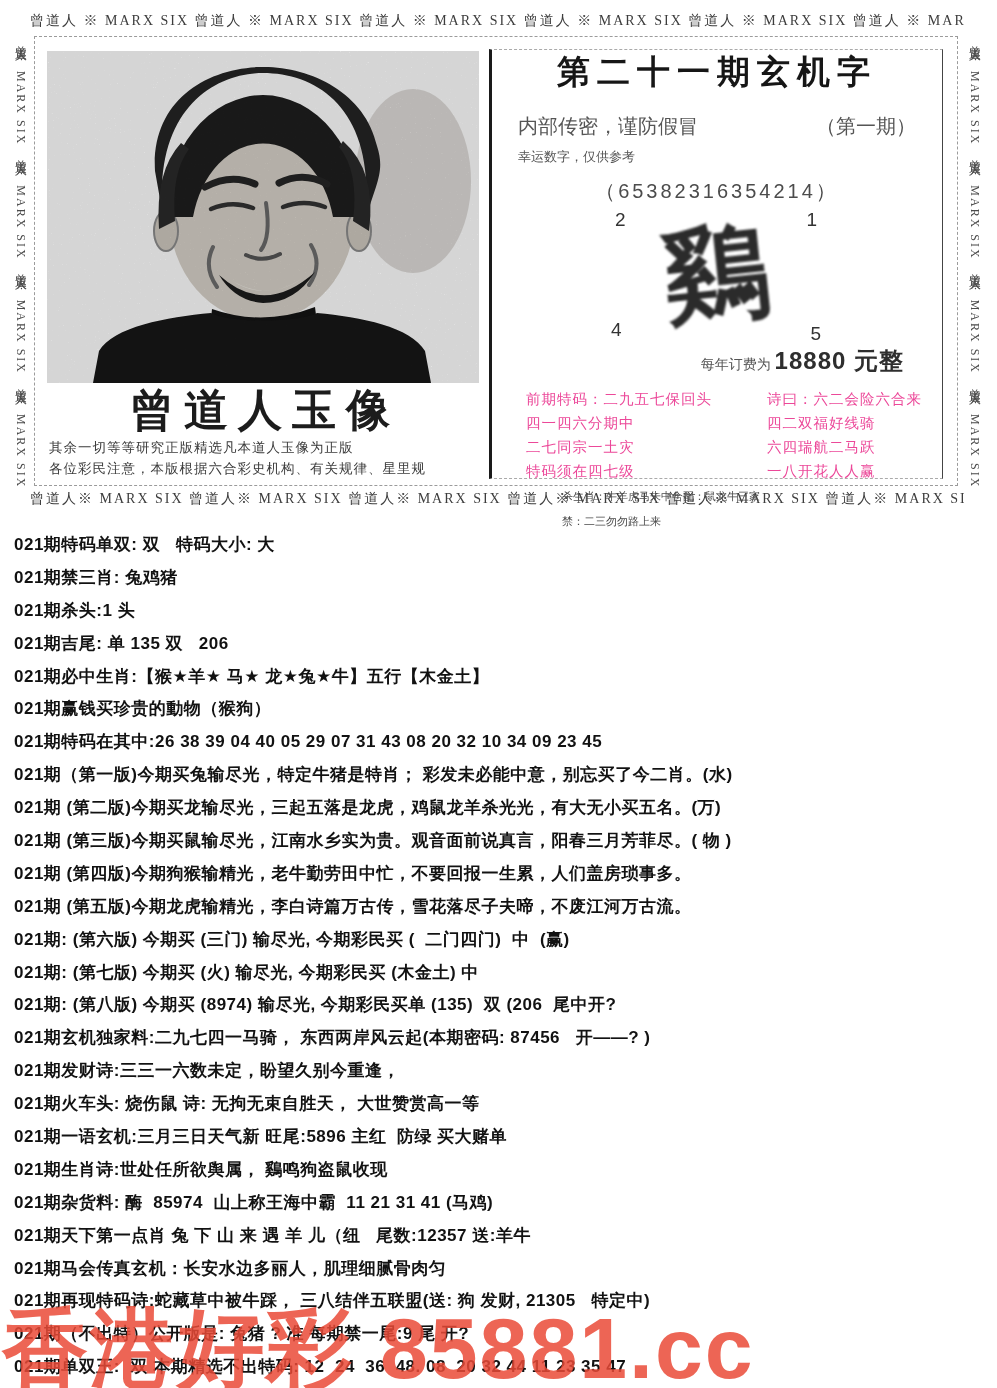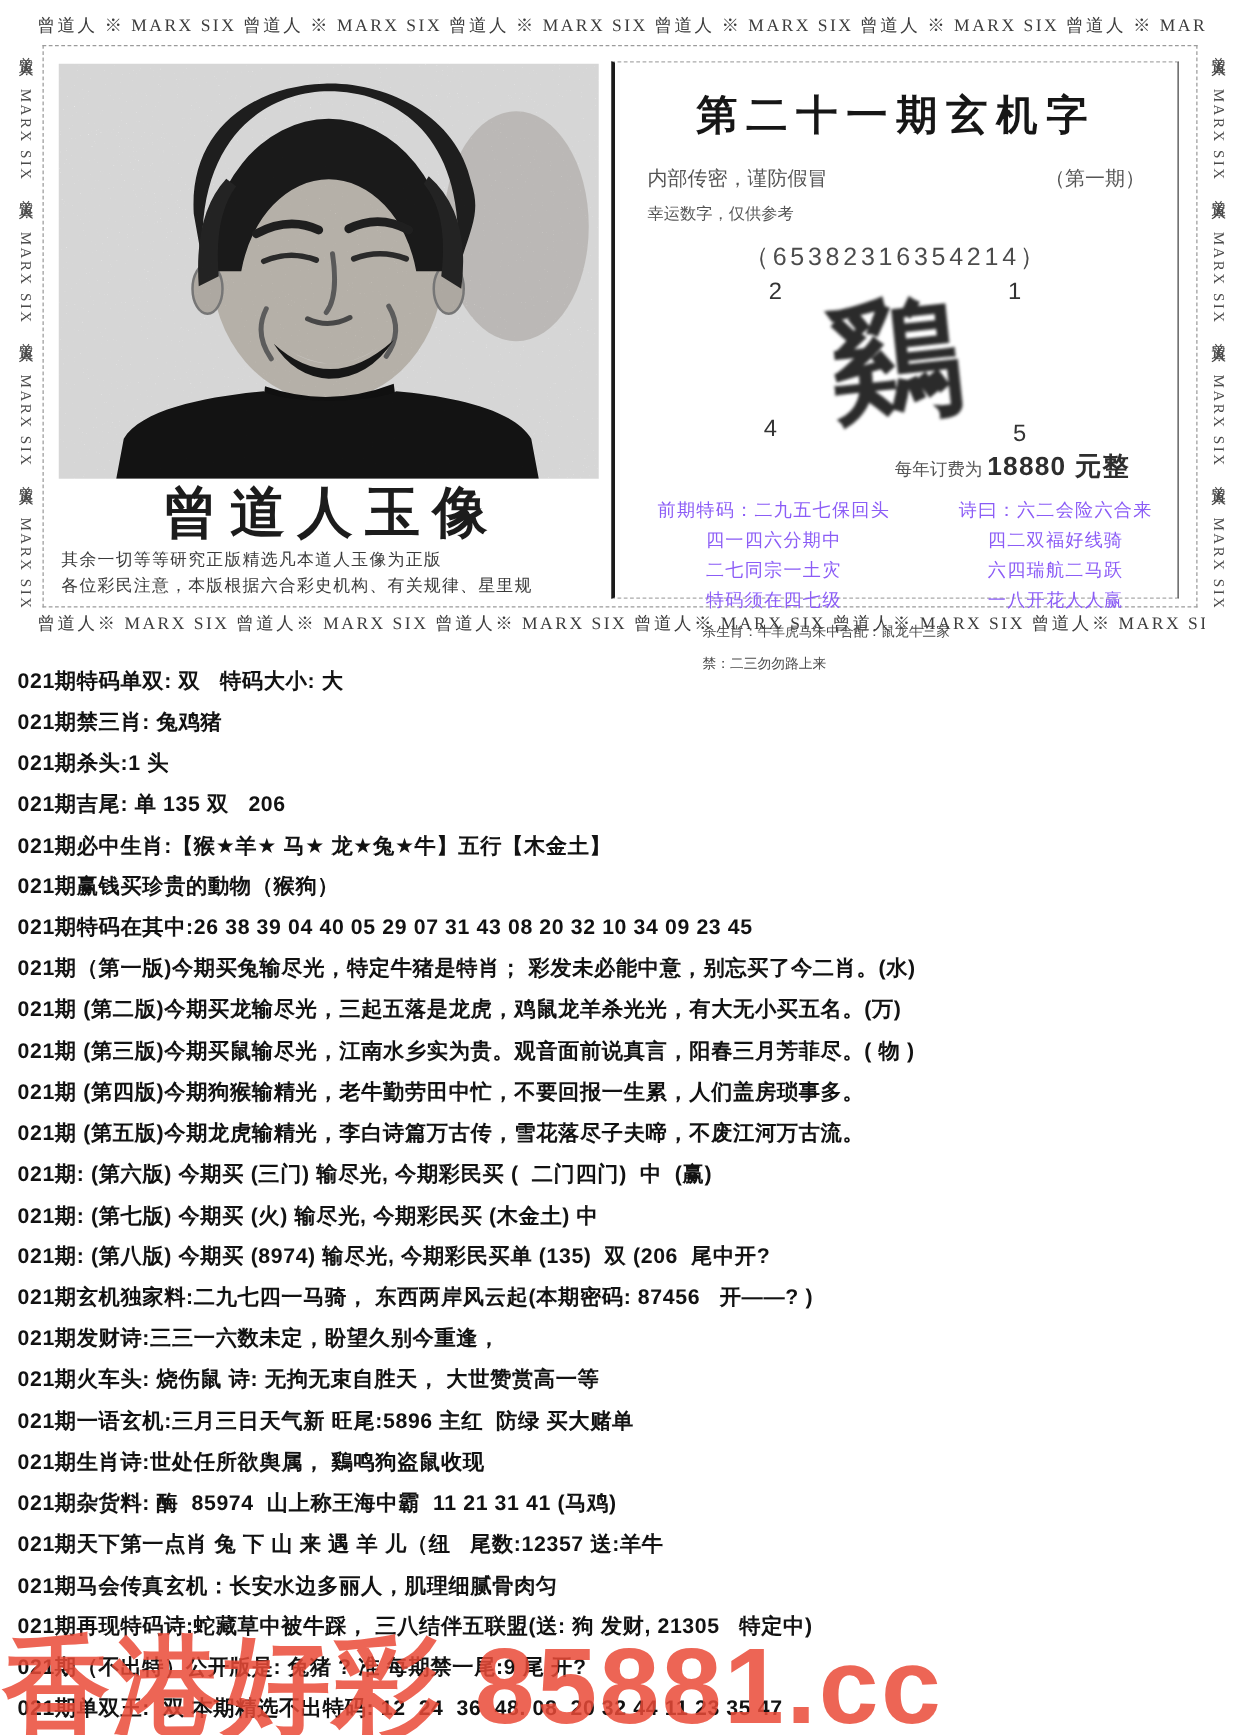--- a/index.html
+++ b/index.html
@@ -33,38 +33,38 @@
   .notice{
     position:absolute;left:14px;top:400px;width:420px;font-size:13.5px;line-height:21px;
     color:#3a3a3a;filter:blur(0.4px);letter-spacing:1px;
   }
   
   .panel{
     position:absolute;left:454px;top:12px;width:450px;height:428px;
     border-left:3px solid #1a1a1a;border-right:1px solid #444;
     border-top:1px dashed #aaa;border-bottom:1px dashed #aaa;
   }
-  .p-title{margin-top:20px;text-align:center;font-size:33px;font-weight:bold;color:#161616;letter-spacing:7px;}
+  .p-title{text-align:center;font-size:33px;font-weight:bold;color:#161616;letter-spacing:7px;}
   .p-subrow{display:flex;justify-content:space-between;padding:0 26px;margin-top:18px;
-    font-size:16px;color:#555;filter:blur(0.5px);}
+    font-size:20px;color:#555;filter:blur(0.5px);}
   .p-sub2{padding:0 26px;margin-top:8px;font-size:13px;color:#555;filter:blur(0.5px);}
   .p-code{text-align:center;margin-top:12px;font-size:20px;color:#4c4c4c;letter-spacing:3px;filter:blur(0.4px);}
   .p-zodiac{position:relative;width:260px;height:128px;margin:6px auto 0 auto;}
   .z-char{
     position:absolute;left:50%;top:50%;transform:translate(-50%,-50%) rotate(-6deg);
     font-size:104px;font-weight:bold;color:#2b2b2b;filter:blur(1.3px);
     font-family:"Liberation Serif","DejaVu Serif",serif;
   }
   .z-num{position:absolute;font-size:19px;color:#333;}
   .z-tl{left:28px;top:-2px;}  .z-tr{right:30px;top:-2px;}
   .z-bl{left:24px;bottom:-2px;} .z-br{right:26px;bottom:-6px;}
   .p-fee{padding-right:38px;text-align:right;margin-top:6px;color:#555;font-size:14px;filter:blur(0.4px);}
-  .p-fee b{font-size:21px;color:#2e2e2e;letter-spacing:1px;filter:blur(0.3px);}
+  .p-fee b{font-size:24px;color:#2e2e2e;letter-spacing:1px;filter:blur(0.3px);}
   .p-verse{display:flex;justify-content:space-between;padding:10px 20px 0 34px;}
-  .v-col{font-size:14.5px;line-height:24px;color:#8b5cf6;filter:blur(0.45px);text-align:center;letter-spacing:1px;}
+  .v-col{font-size:14.5px;line-height:24px;color:#ec4899;filter:blur(0.45px);letter-spacing:1px;}
   .v-tail{padding:2px 20px 0 70px;display:flex;justify-content:flex-start;
     font-size:11px;line-height:23px;color:#4a4a4a;filter:blur(0.45px);}
   
   .body-lines{position:absolute;left:14px;top:533px;width:975px;}
   .bline{
     height:32.9px;font-size:17px;font-weight:600;color:#121212;white-space:pre;
     letter-spacing:0.5px;
   }
   
   .watermark{

